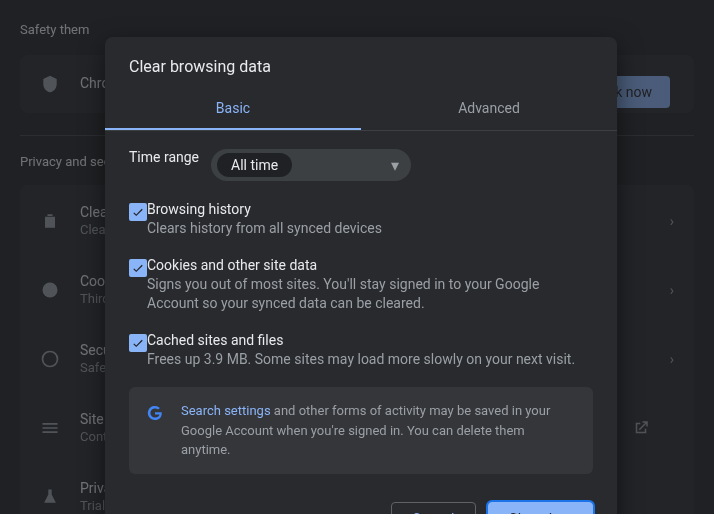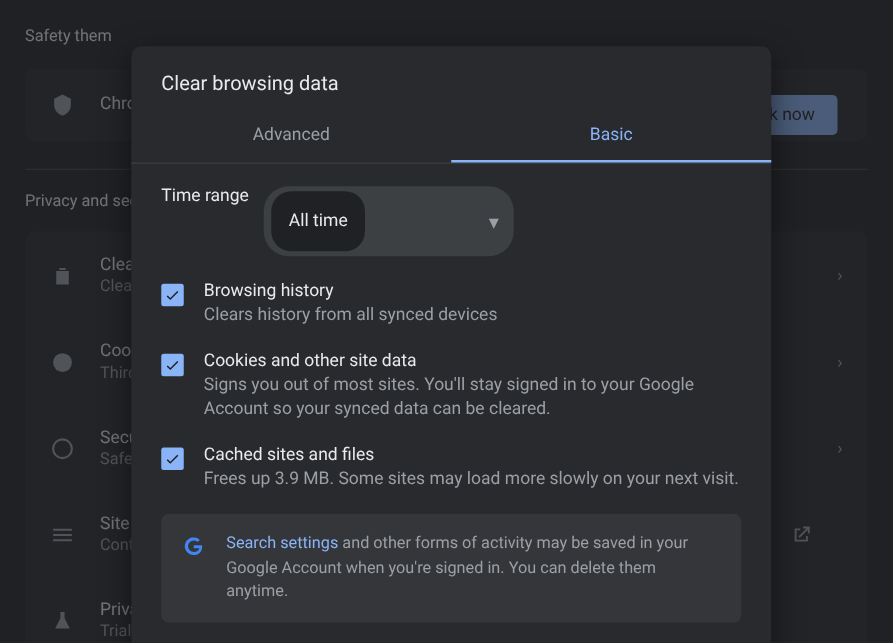--- a/index.html
+++ b/index.html
@@ -23,23 +23,23 @@
 .overlay{position:absolute;inset:0;background:rgba(32,33,36,.6)}
 .dialog{position:absolute;left:105px;top:37px;width:512px;background:#292a2d;border-radius:8px;box-shadow:0 8px 24px rgba(0,0,0,.5);color:#e8eaed}
 .dlg-head{padding:20px 24px 12px;font-size:16px}
 .tabs{display:flex;border-bottom:1px solid #3c4043}
 .tab{flex:1;text-align:center;padding:12px 0;font-size:14px;color:#9aa0a6;cursor:pointer}
 .tab.active{color:#8ab4f8;border-bottom:2px solid #8ab4f8}
 .dlg-body{padding:18px 24px 8px}
 .tr-row{display:flex;align-items:flex-start;gap:12px;margin-bottom:20px}
 .tr-label{font-size:14px;color:#e8eaed}
 .select{display:flex;align-items:center;background:#3c4043;border-radius:20px;padding:4px 6px;width:200px;cursor:pointer}
-.select-pill{background:#202124;border-radius:16px;padding:16px 14px;font-size:14px}
+.select-pill{background:#202124;border-radius:16px;padding:4px 14px;font-size:14px}
 .select-arrow{margin-left:auto;margin-right:6px;color:#9aa0a6}
-.opt{display:flex;gap:16px;margin-bottom:18px}
+.opt{display:flex;margin-bottom:18px}
 .cb{width:18px;height:18px;background:#8ab4f8;border-radius:2px;margin-top:2px;flex-shrink:0;display:flex;align-items:center;justify-content:center;cursor:pointer}
 .cb svg{width:14px;height:14px;fill:#202124}
 .opt-text{flex:1}
 .opt-title{font-size:14px;color:#e8eaed;margin-bottom:2px}
 .opt-sub{font-size:14px;color:#9aa0a6;line-height:1.4}
 .info{display:flex;gap:16px;background:#35363a;border-radius:6px;padding:14px 16px;margin-top:8px}
 .info-icon{width:20px;height:20px;flex-shrink:0;margin-top:2px}
 .info-text{font-size:13px;color:#9aa0a6;line-height:1.5}
 .link{color:#8ab4f8}
 .dlg-foot{display:flex;justify-content:flex-end;gap:12px;padding:20px 24px 22px}
@@ -119,22 +119,22 @@
         </div>
     </div>
   </div>
 </div>
 
 <div class="overlay"></div>
 
 <div class="dialog">
   <div class="dlg-head">Clear browsing data</div>
   <div class="tabs">
+    <div class="tab active">Basic</div>
     <div class="tab">Advanced</div>
-    <div class="tab active">Basic</div>
   </div>
   <div class="dlg-body">
     <div class="tr-row">
       <span class="tr-label">Time range</span>
       <div class="select">
         <span class="select-pill">All time</span>
         <span class="select-arrow">▾</span>
       </div>
     </div>
 

